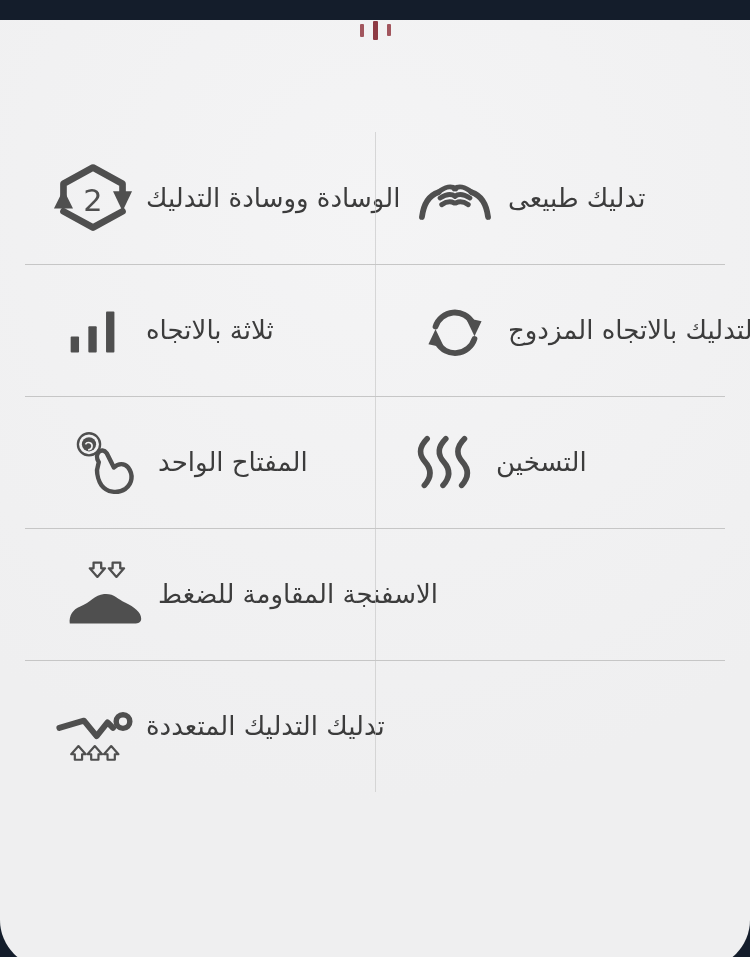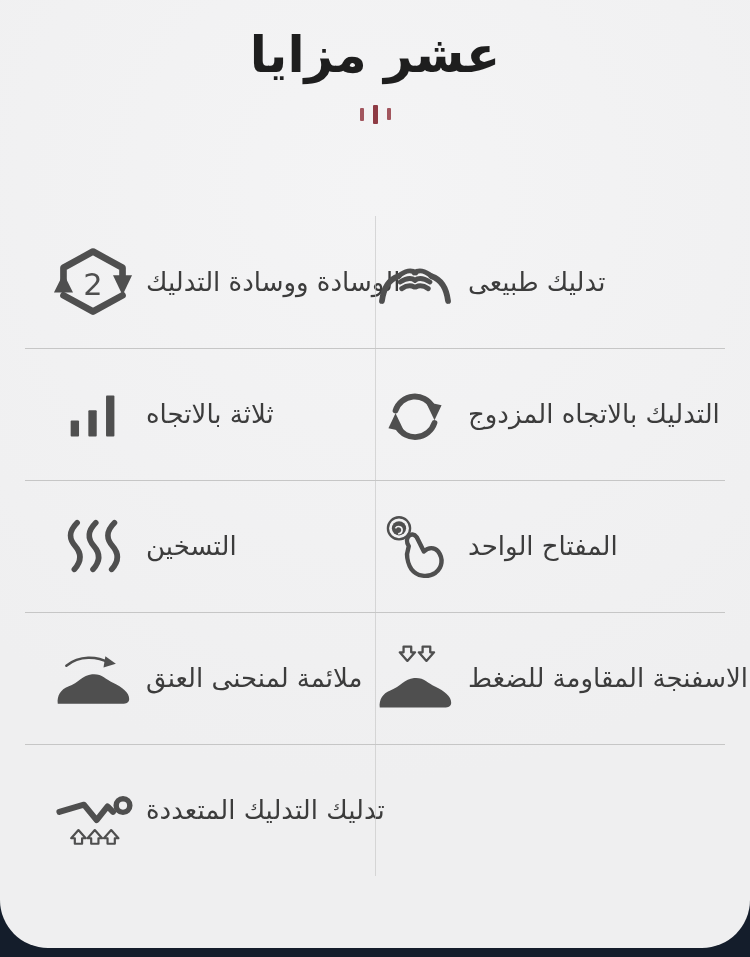--- a/index.html
+++ b/index.html
@@ -59,21 +59,21 @@
   }
   .feature-row + .feature-row{
     border-top:1px solid var(--divider);
   }
   .feature-item{
     width:50%;
     display:flex;
     align-items:center;
   }
   .feature-item.left{padding-left:28px;}
-  .feature-item.right{}
+  .feature-item.right{padding-left:40px;}
   .icon-box{
     width:80px;height:96px;
     flex:0 0 80px;
     display:flex;
     align-items:center;
     justify-content:center;
     margin-right:13px;
     color:var(--icon);
   }
   .feature-label{
@@ -85,21 +85,20 @@
   }
   svg{display:block;}
   svg text{font-family:"DejaVu Sans", sans-serif;}
   svg text.serif{font-family:"DejaVu Serif", serif;}
 </style>
 </head>
 <body>
 
 <div class="card">
 
-  <h1 class="page-title">عشر مزايا</h1>
 
   <div class="red-divider">
     <span class="bar b1"></span>
     <span class="bar b2"></span>
     <span class="bar b3"></span>
   </div>
 
   <div class="features-grid">
 
     <div class="feature-row">
@@ -154,54 +153,44 @@
             <polygon points="47,20 65,24 57,41" fill="currentColor" stroke="none"></polygon>
             <path d="M57,44 A23,23 0 0 1 15,48"></path>
             <polygon points="23,54 5,50 13,33" fill="currentColor" stroke="none"></polygon>
           </svg>
         </span>
         <span class="feature-label">التدليك بالاتجاه المزدوج</span>
       </div>
     </div>
 
     <div class="feature-row">
-      <div class="feature-item left">
-        <span class="icon-box">
-          <svg width="56" height="58" viewBox="0 0 60 62" fill="none" stroke="currentColor" stroke-width="6" stroke-linecap="round">
-            <path d="M13,5 C4,14 4,22 11,30 C18,38 18,46 10,55"></path>
-            <path d="M33,5 C24,14 24,22 31,30 C38,38 38,46 30,55"></path>
-            <path d="M53,5 C44,14 44,22 51,30 C58,38 58,46 50,55"></path>
-          </svg>
-        </span>
-        <span class="feature-label">التسخين</span>
-      </div>
       <div class="feature-item right">
         <span class="icon-box">
           <svg width="64" height="66" viewBox="0 0 72 74" fill="none" stroke="currentColor">
             <circle cx="18" cy="16" r="12.5" stroke-width="2.6"></circle>
             <circle cx="18" cy="16" r="8" fill="currentColor" stroke="none"></circle>
             <path d="M18,16 m-4,0 a4,4 0 1 1 3,6" stroke-width="1.8" style="stroke:var(--bg)"></path>
             <path d="M29,36 C23,27 32,18 38,26 L46,42 C51,37 58,37 62,42 C68,50 67,60 59,66 C50,72 38,70 32,62 C29,58 27,50 27,45 Z" stroke-width="5" stroke-linejoin="round"></path>
           </svg>
         </span>
         <span class="feature-label">المفتاح الواحد</span>
       </div>
-    </div>
-
-    <div class="feature-row">
-      <div class="feature-item left">
-        <span class="icon-box">
-          <svg width="80" height="62" viewBox="0 0 84 64" fill="none">
-            <path d="M14,18 C28,7 46,8 59,15" stroke="currentColor" stroke-width="2.6" stroke-linecap="round"></path>
-            <polygon points="55,8 66,16 53,20" fill="currentColor"></polygon>
-            <path d="M5,58 C4,50 8,43 16,40 C27,36 31,28 41,27 C51,26 55,32 63,36 C73,41 80,46 80,53 C80,56.5 77,58 73,58 Z" fill="currentColor"></path>
-          </svg>
-        </span>
-        <span class="feature-label">ملائمة لمنحنى العنق</span>
-      </div>
+      <div class="feature-item left">
+        <span class="icon-box">
+          <svg width="56" height="58" viewBox="0 0 60 62" fill="none" stroke="currentColor" stroke-width="6" stroke-linecap="round">
+            <path d="M13,5 C4,14 4,22 11,30 C18,38 18,46 10,55"></path>
+            <path d="M33,5 C24,14 24,22 31,30 C38,38 38,46 30,55"></path>
+            <path d="M53,5 C44,14 44,22 51,30 C58,38 58,46 50,55"></path>
+          </svg>
+        </span>
+        <span class="feature-label">التسخين</span>
+      </div>
+    </div>
+
+    <div class="feature-row">
       <div class="feature-item right">
         <span class="icon-box">
           <svg width="80" height="70" viewBox="0 0 84 72" fill="none" stroke="currentColor">
             <g stroke-width="2.4" stroke-linejoin="round">
               <path transform="translate(26,2)" d="M4,0 h8 v6 h4 l-8,9 l-8,-9 h4 z"></path>
               <path transform="translate(46,2)" d="M4,0 h8 v6 h4 l-8,9 l-8,-9 h4 z"></path>
             </g>
             <path d="M5,66 C4,58 8,51 16,48 C27,44 31,36 41,35 C51,34 55,40 63,44 C73,49 80,54 80,61 C80,64.5 77,66 73,66 Z" fill="currentColor" stroke="none"></path>
           </svg>
         </span>

